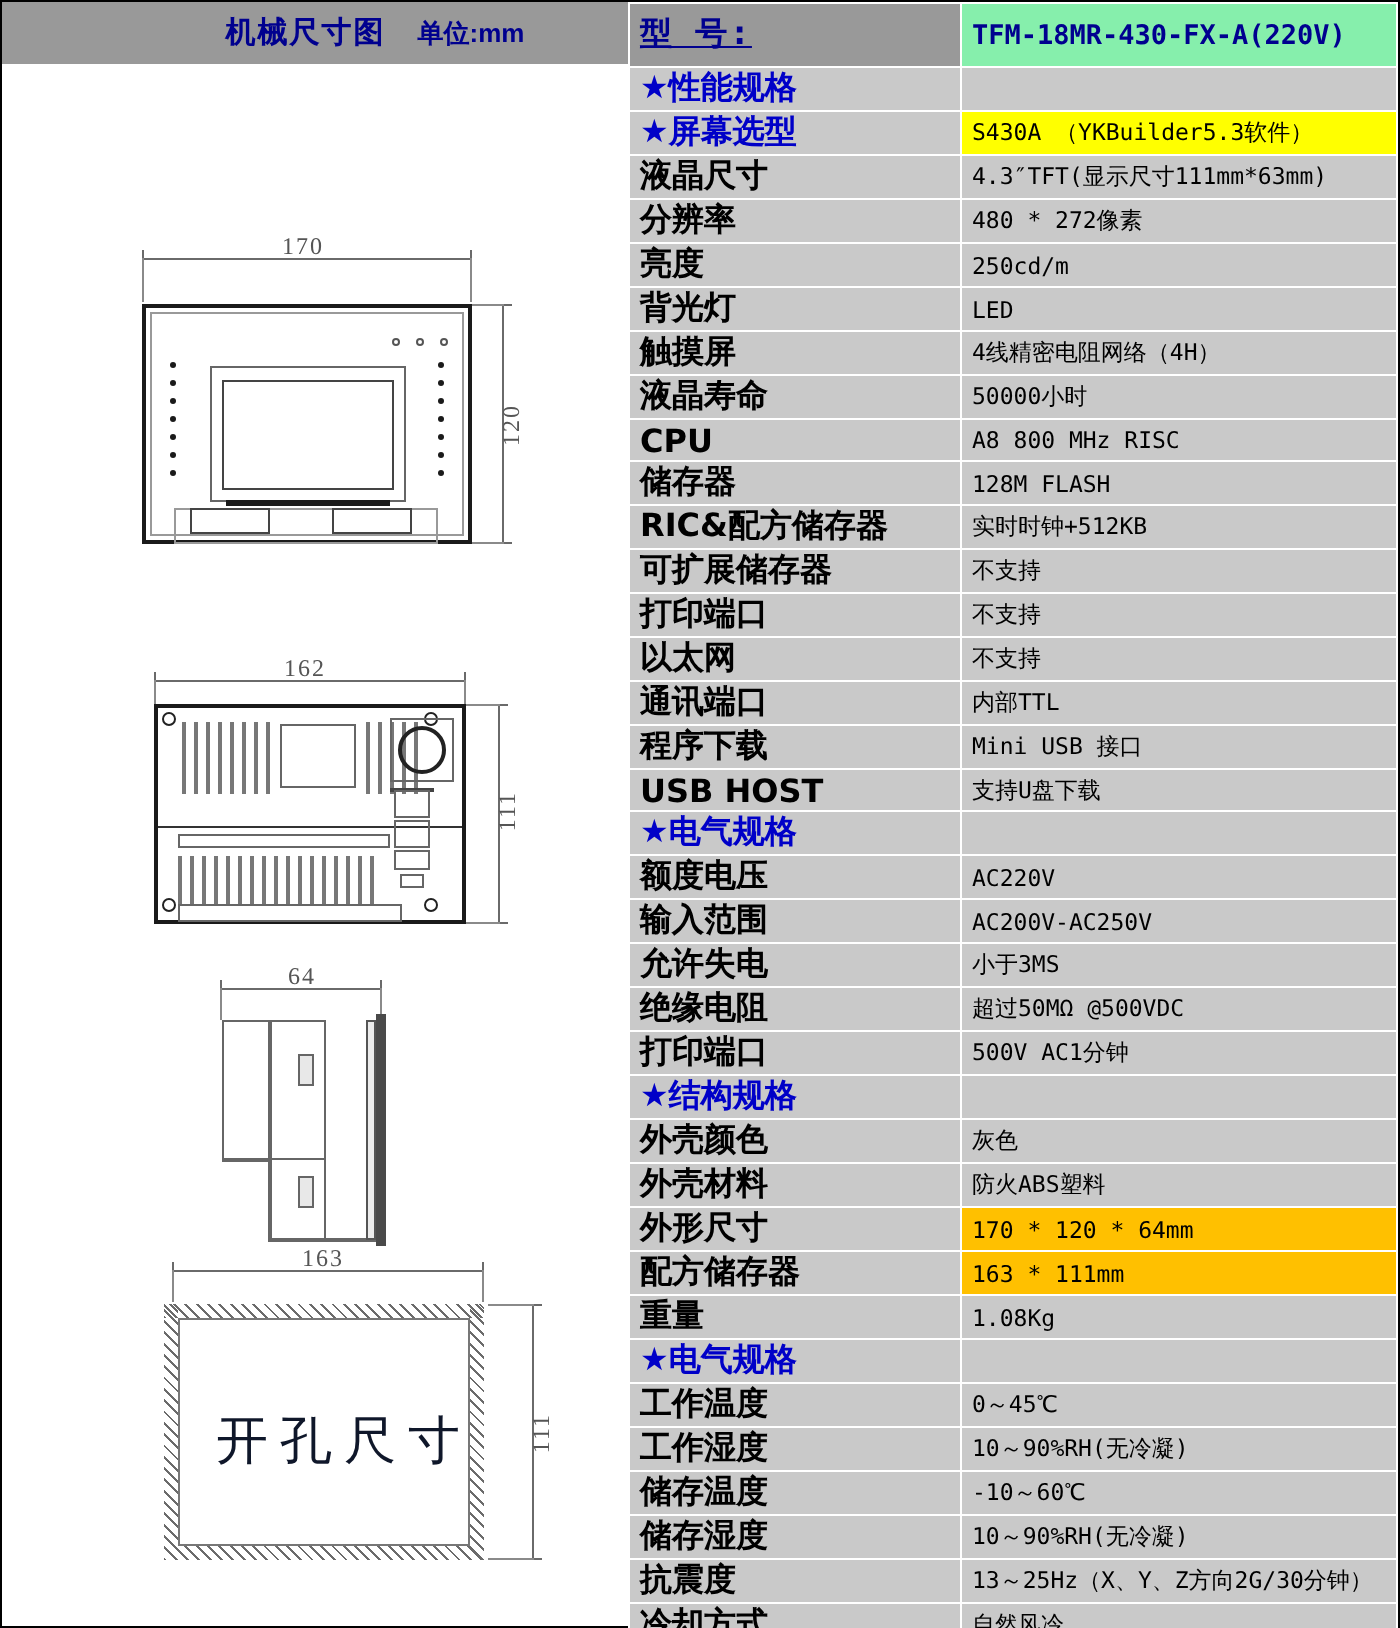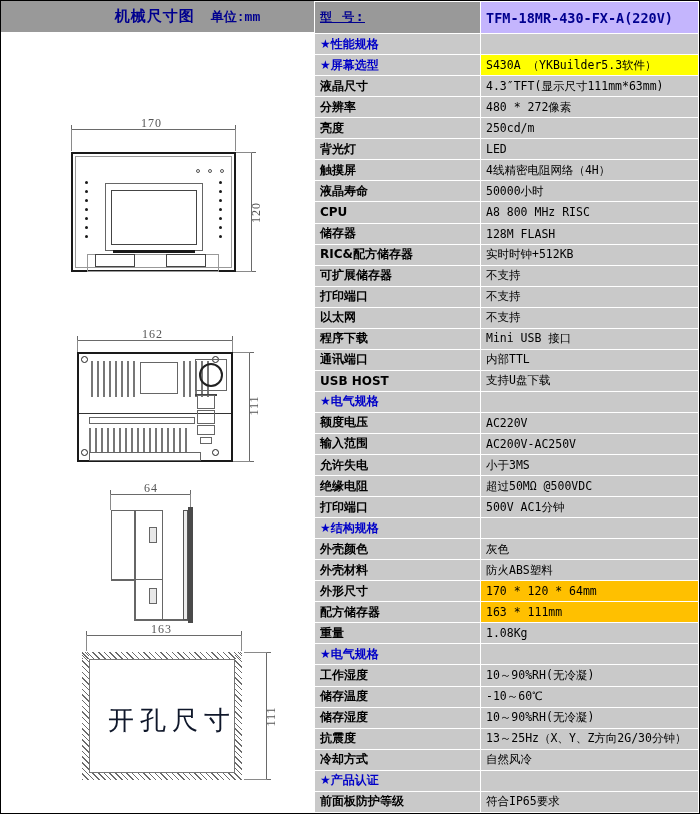--- a/index.html
+++ b/index.html
@@ -32,21 +32,21 @@
     box-sizing:border-box;
   }
   .left-header .t1{
     color:#00008f;font-weight:bold;font-size:15px;
     letter-spacing:1px;
     font-family:"DejaVu Sans","Liberation Sans",sans-serif;
   }
   .left-header .t2{
     color:#00008f;font-weight:bold;font-size:13px;
     margin-left:16px;
-    font-family:Liberation Mono, monospace;
+    font-family:Liberation Sans, sans-serif;
   }
   .drawings{position:relative;width:313px;height:781px;background:#fff;}
 
   .dim-label{
     position:absolute;
     color:#555;
     font-size:12px;
     font-family:"Liberation Serif","DejaVu Serif",serif;
     letter-spacing:1px;
   }
@@ -96,38 +96,38 @@
     vertical-align:middle;
     background:#c9c9c9;
     color:#000;
     overflow:hidden;
     white-space:nowrap;
     font-family:"DejaVu Sans","Liberation Sans",sans-serif;
   }
   .spec-table td.k{
     width:155px;
     font-weight:bold;
-    font-size:12px;
+    font-size:16px;
   }
   .spec-table td.v{
     font-family:"DejaVu Sans Mono","Liberation Mono",monospace;
     font-size:11.5px;
     font-weight:normal;
   }
   tr.model td{
     background:#999999;
     height:31px;
     font-size:15px;
   }
   tr.model td.k{
     color:#00008f;font-weight:bold;letter-spacing:3px;
     text-decoration:underline;
   }
   tr.model td.v{
-    background:#c4b5fd;
+    background:#86efac;
     color:#00008f;font-weight:bold;
     font-size:13.5px;letter-spacing:0px;
     font-family:"DejaVu Sans Mono","Liberation Mono",monospace;
   }
   tr.section td.k{
     color:#0000c8;font-weight:bold;
   }
   td.hl-yellow{
     background:#ffff00 !important;
     font-weight:bold;
@@ -380,26 +380,26 @@
         </tr>
         <tr>
           <td class="k">打印端口</td>
           <td class="v">不支持</td>
         </tr>
         <tr>
           <td class="k">以太网</td>
           <td class="v">不支持</td>
         </tr>
         <tr>
+          <td class="k">通讯端口</td>
+          <td class="v">内部TTL</td>
+        </tr>
+        <tr>
           <td class="k">程序下载</td>
           <td class="v">Mini USB 接口</td>
-        </tr>
-        <tr>
-          <td class="k">通讯端口</td>
-          <td class="v">内部TTL</td>
         </tr>
         <tr>
           <td class="k">USB HOST</td>
           <td class="v">支持U盘下载</td>
         </tr>
         <tr class="section">
           <td class="k">★电气规格</td>
           <td class="v"></td>
         </tr>
         <tr>
@@ -444,20 +444,24 @@
         </tr>
         <tr>
           <td class="k">重量</td>
           <td class="v">1.08Kg</td>
         </tr>
         <tr class="section">
           <td class="k">★电气规格</td>
           <td class="v"></td>
         </tr>
         <tr>
+          <td class="k">工作温度</td>
+          <td class="v">0～45℃</td>
+        </tr>
+        <tr>
           <td class="k">工作湿度</td>
           <td class="v">10～90%RH(无冷凝)</td>
         </tr>
         <tr>
           <td class="k">储存温度</td>
           <td class="v">-10～60℃</td>
         </tr>
         <tr>
           <td class="k">储存湿度</td>
           <td class="v">10～90%RH(无冷凝)</td>

